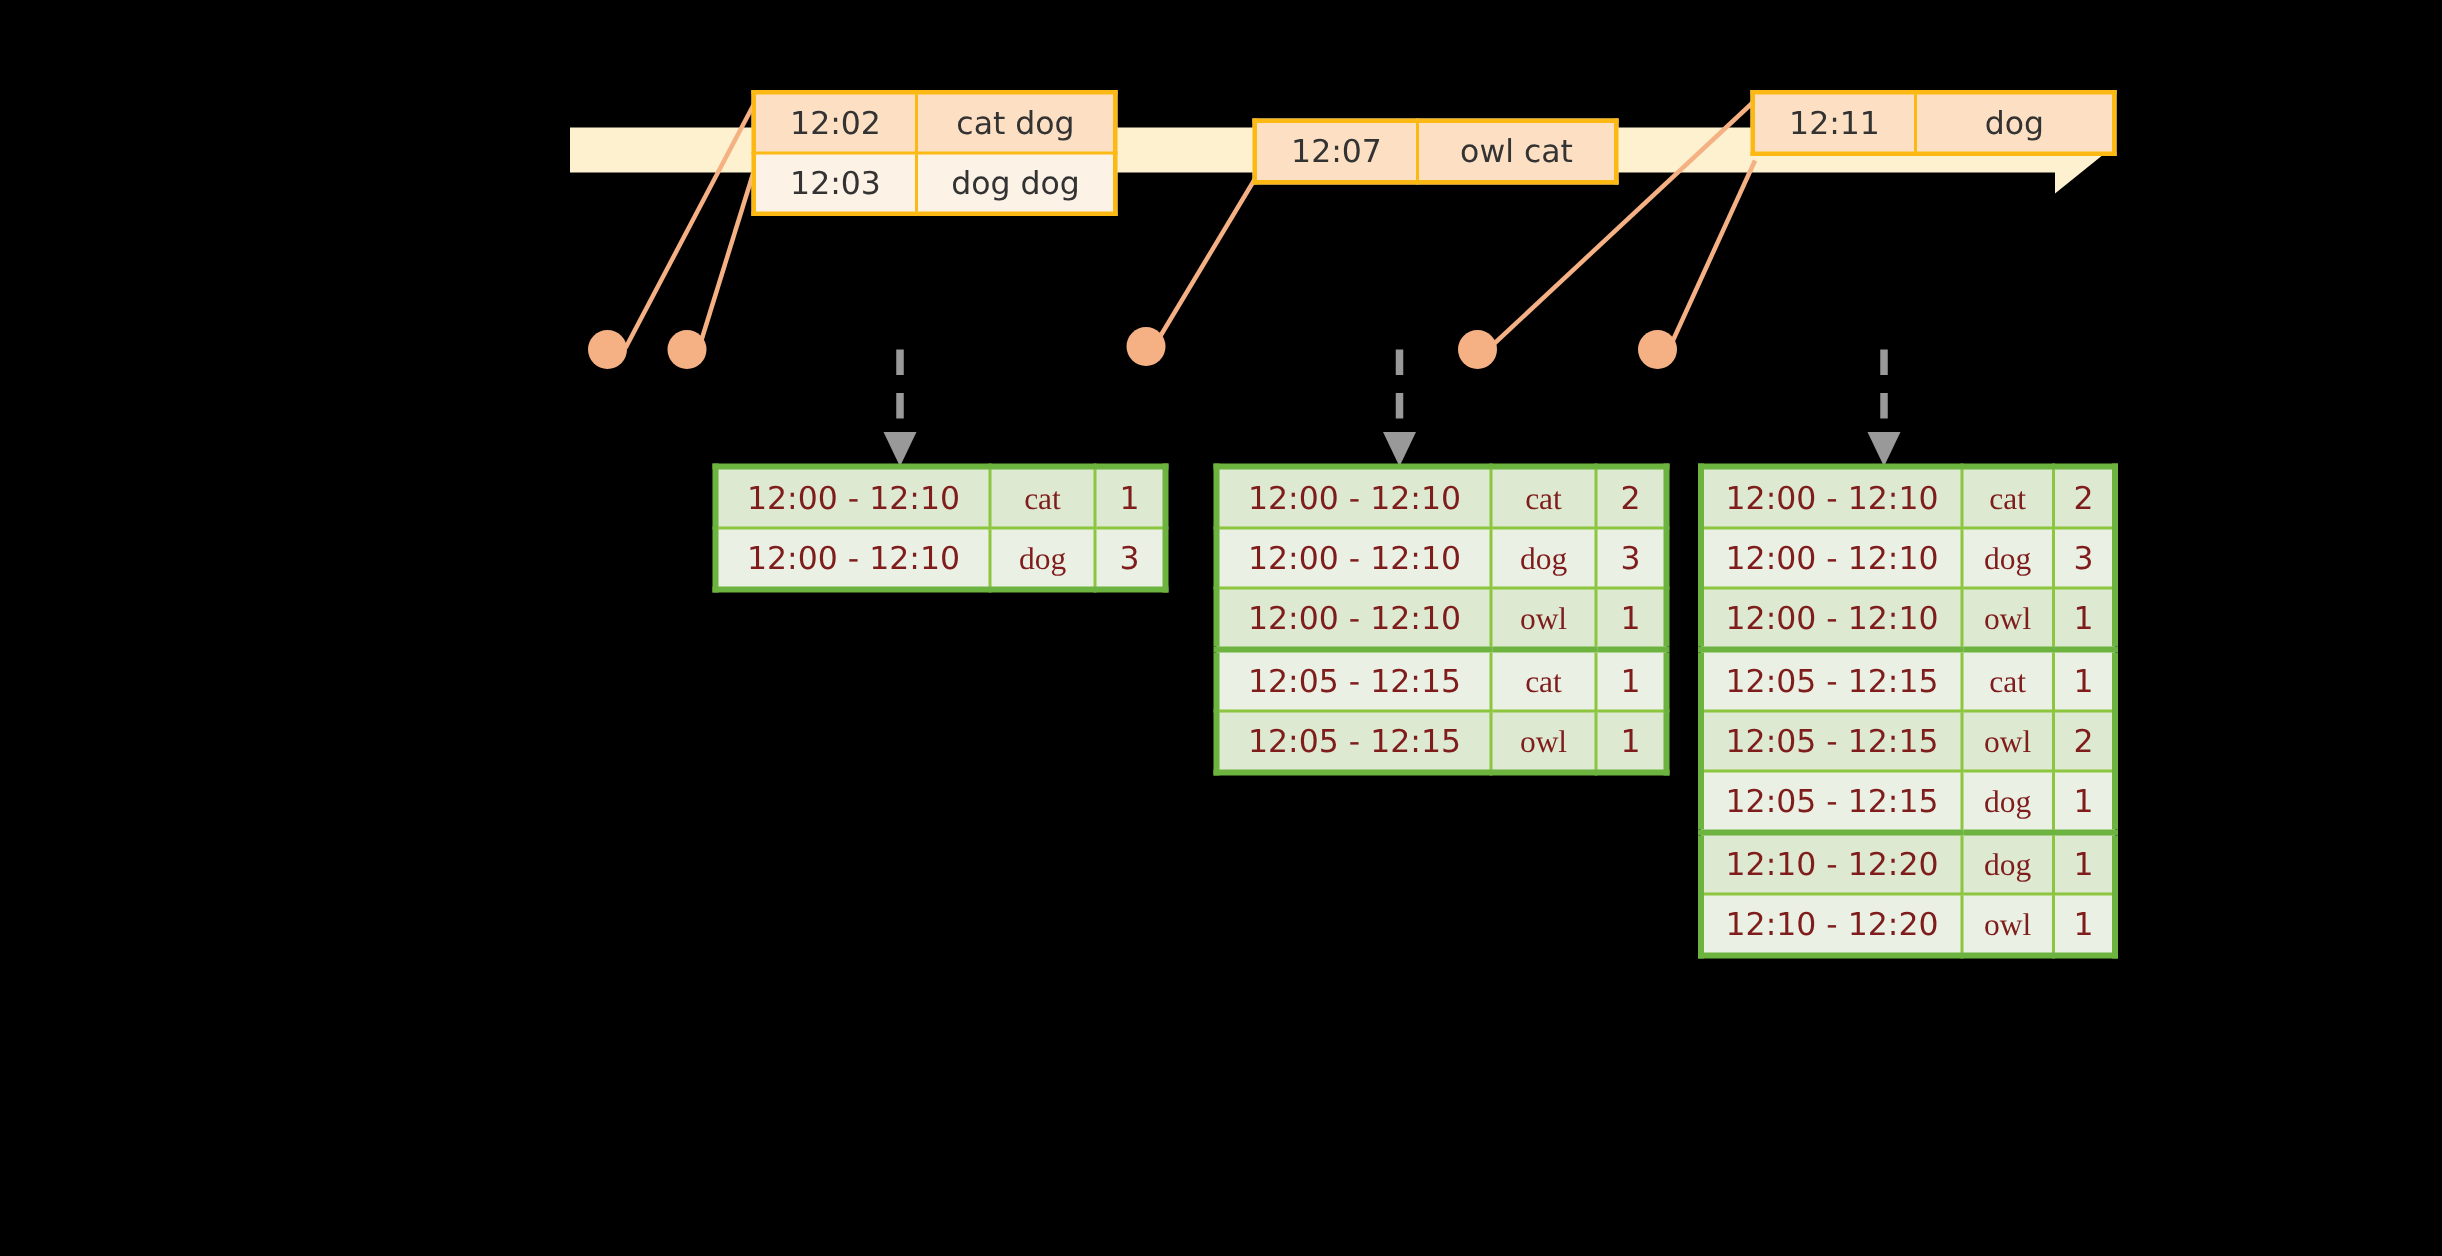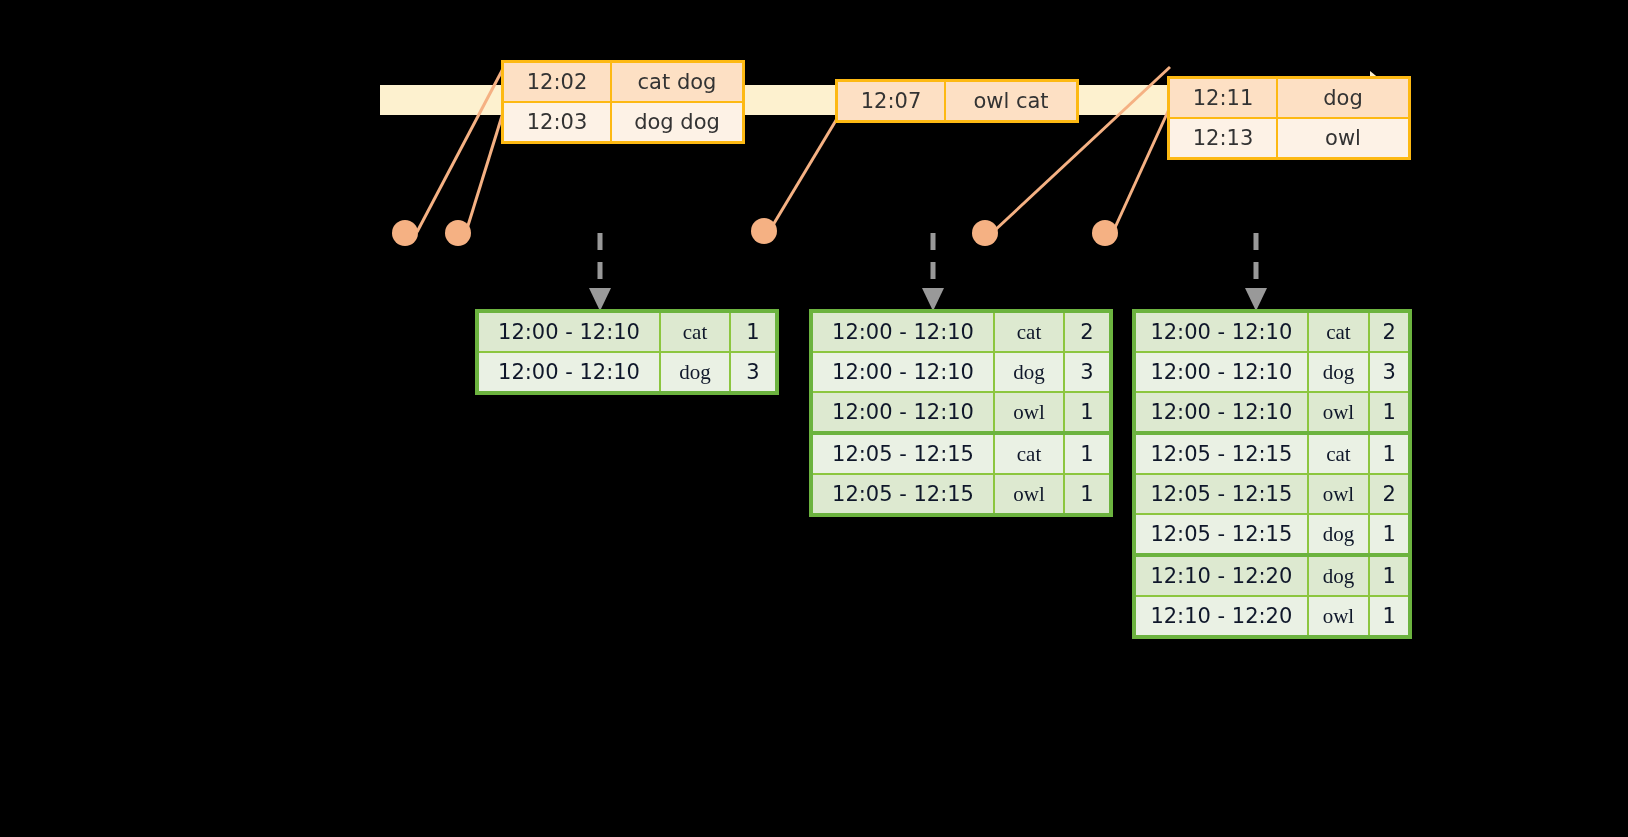--- a/index.html
+++ b/index.html
@@ -60,21 +60,21 @@
   .evt-table tr.row-b td { background: #fdf2e6; margin-left: 18px; }
   .evt-table td.c-time { width: 86px; }
   .evt-table td.c-words { width: 110px; }
 
   
   .res-table {
     position: absolute;
     border-collapse: collapse;
     border: 4px solid #6cb33f;
     font-size: 21px;
-    color: #0f172a;
+    color: #7f1d1d;
   }
   .res-table td {
     border: 2px solid #8cc63f;
     padding: 4px 8px;
     text-align: center;
     white-space: nowrap;
     height: 30px;
   }
   .res-table tr.row-a td { background: #dde9d0; }
   .res-table tr.row-b td { background: #eaf1e4; }
@@ -144,30 +144,26 @@
 
   <table class="evt-table" style="left:835px; top:79px;">
     <tbody>
         <tr class="row-a">
       <td class="c-time">12:07</td>
       <td class="c-words">owl cat</td>
     </tr>
   </tbody>
     </table>
 
-  <table class="evt-table" style="left:1167px; top:76px;">
+  <table class="evt-table" style="left:1167px; top:60px;">
     <tbody>
         <tr class="row-a">
       <td class="c-time">12:11</td>
       <td class="c-words">dog</td>
     </tr>
-    <tr class="row-b">
-      <td class="c-time">12:13</td>
-      <td class="c-words">owl</td>
-    </tr>
   </tbody>
     </table>
 
   <table class="res-table" style="left:475px; top:309px;">
     <tbody>
         <tr class="row-a">
       <td class="c-win">12:00 - 12:10</td>
       <td class="c-word">cat</td>
       <td class="c-cnt">1</td>
     </tr>

